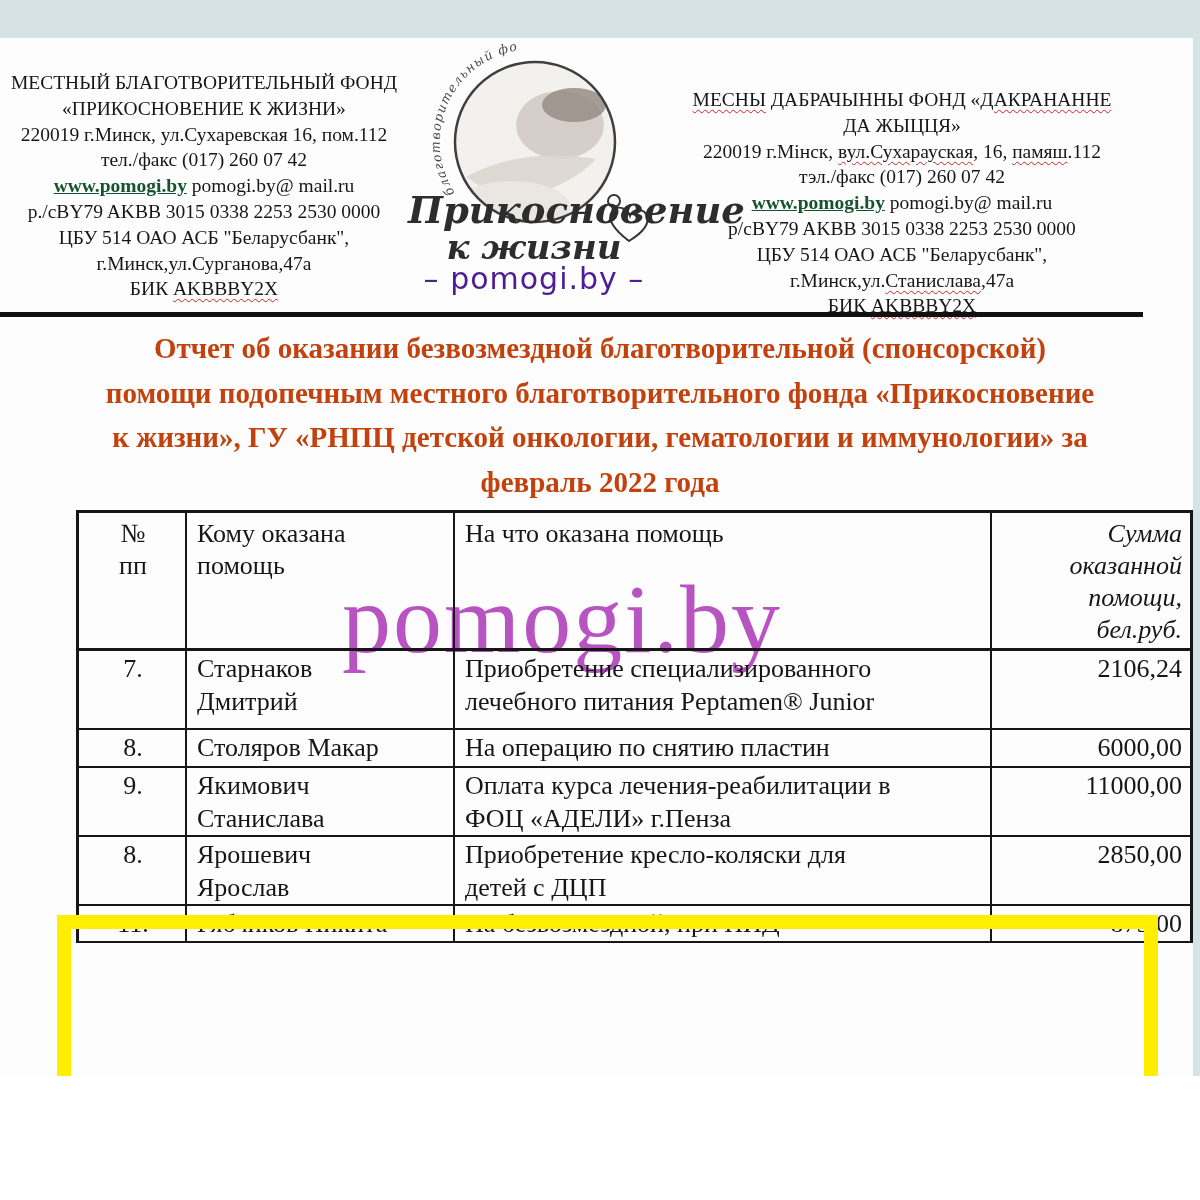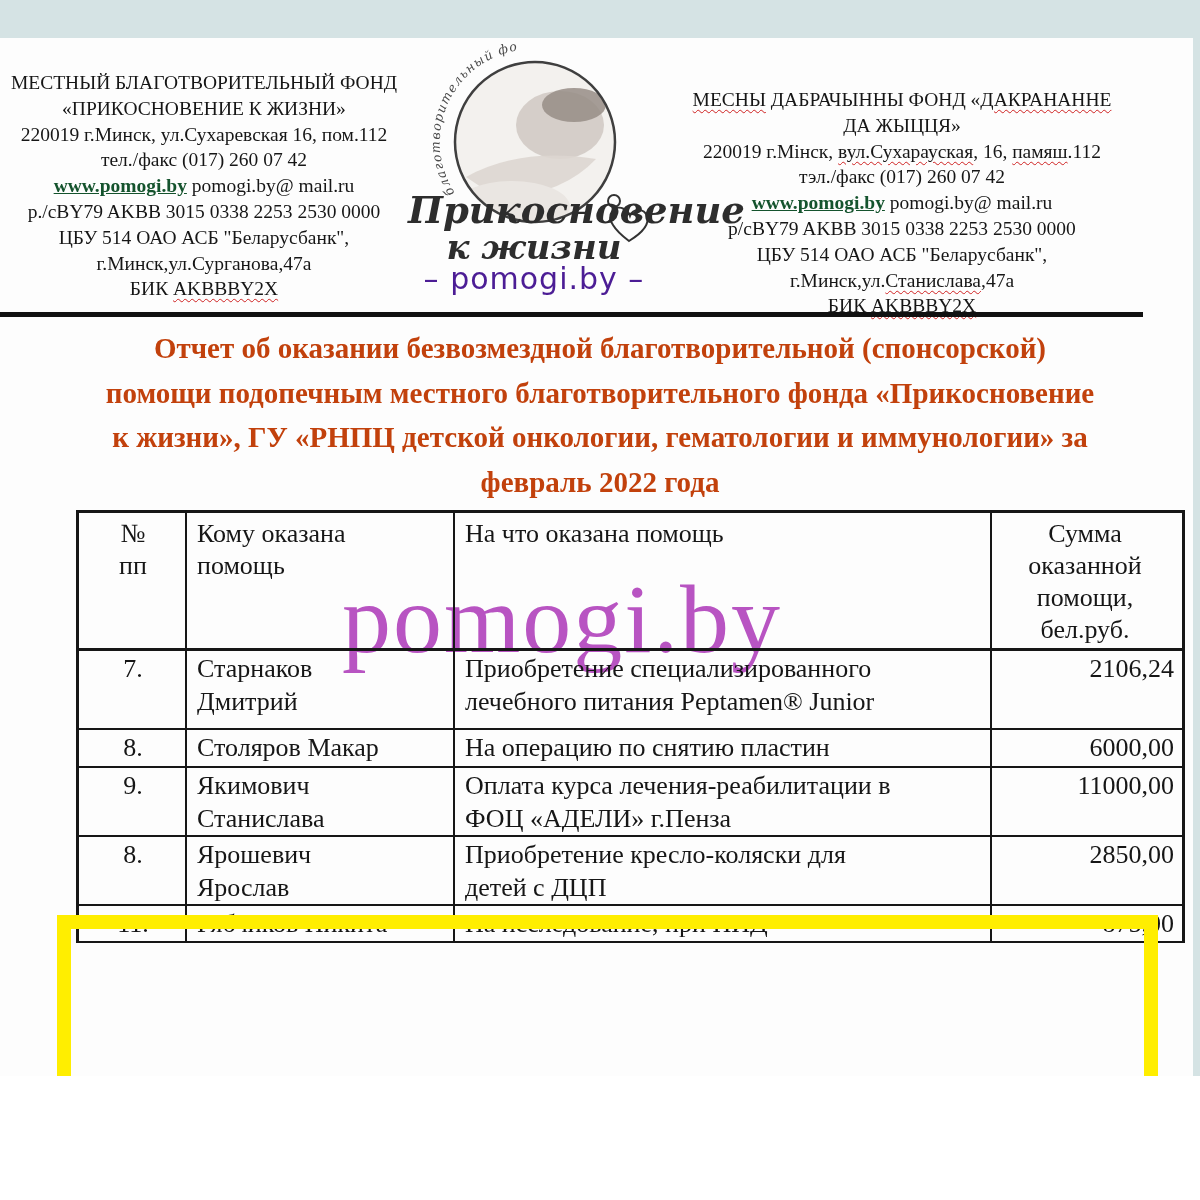--- a/index.html
+++ b/index.html
@@ -45,21 +45,21 @@
   .doc-table td, .doc-table th { border:2px solid #161616; vertical-align:top; overflow:hidden;
                font-weight:normal; padding:1px 8px 0 10px; }
   .doc-table thead th { border-bottom-width:3px; }
   .doc-table tr > *:first-child { border-left-width:3px; }
   .doc-table tr > *:last-child  { border-right-width:3px; }
   .doc-table thead th { border-top-width:3px; line-height:32px; padding-top:5px; }
   .col-num   { width:88px;  text-align:center; padding-left:2px; padding-right:2px; }
   .col-recip { width:248px; }
   .col-purp  { width:517px; }
   .col-amt   { width:178px; text-align:right; }
-  th.col-amt { text-align:center; padding-left:4px; }
+  th.col-amt { text-align:right; padding-left:12px;font-style:italic; }
   th.col-recip, th.col-purp { text-align:left; }
   .hdr-h { height:138px; }
   .r7  { height:79px; } .r8 { height:38px; } .r9 { height:63px; }
   .r10 { height:67px; } .r11 { height:37px; } .r12 { height:171px; }
   .pre { white-space:pre-line; }
 
   
   .hl-frame { position:absolute; left:57px; top:915px; width:1101px; height:202px; z-index:6;
               border:14px solid #ffee00; box-sizing:border-box; pointer-events:none; }
 </style>
@@ -172,21 +172,21 @@
         <td class="col-num">8.</td>
         <td class="col-recip pre">Ярошевич
 Ярослав</td>
         <td class="col-purp pre">Приобретение кресло-коляски для
 детей с ДЦП</td>
         <td class="col-amt">2850,00</td>
       </tr>
       <tr class="r11">
         <td class="col-num">11.</td>
         <td class="col-recip pre">Рябчиков Никита</td>
-        <td class="col-purp pre">На исследование, при ПИД</td>
+        <td class="col-purp pre">На безвозмездной, при ПИД</td>
         <td class="col-amt">875,00</td>
       </tr>
     </tbody>
   </table>
 
   <div class="hl-frame"></div>
 
 </div>
 
 </body></html>

